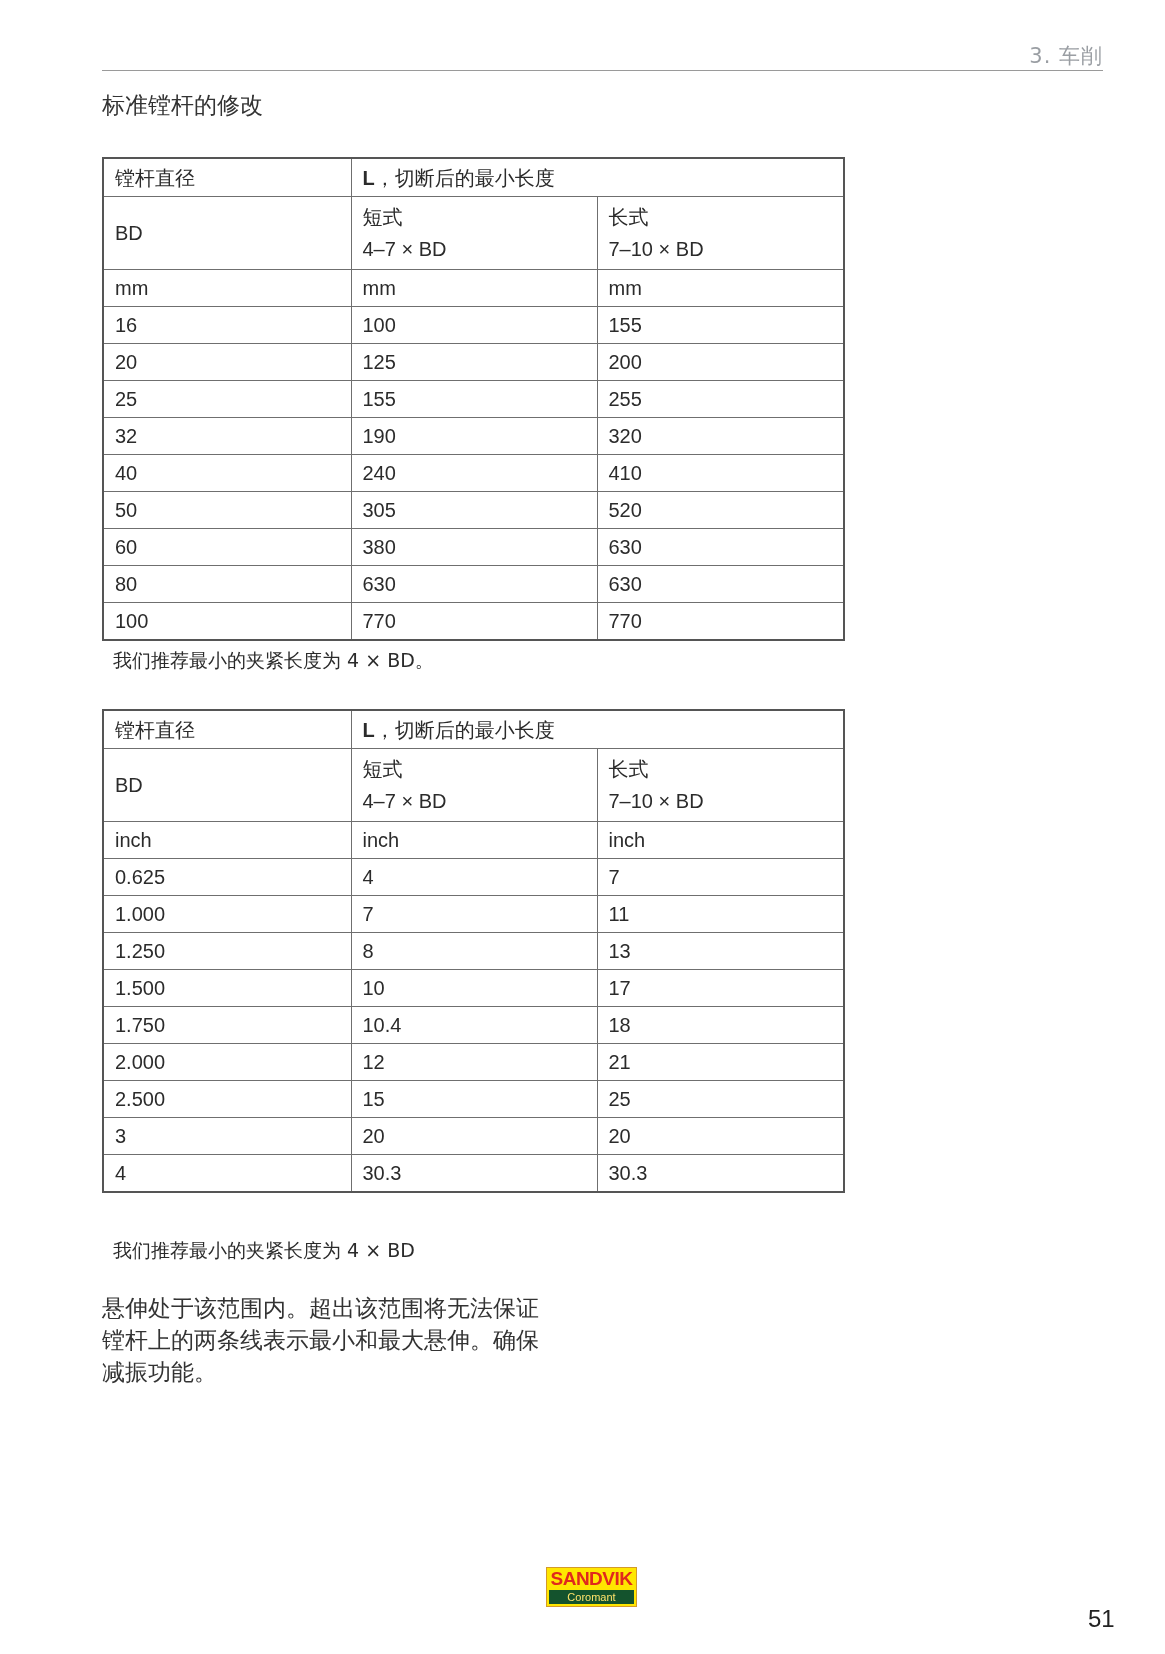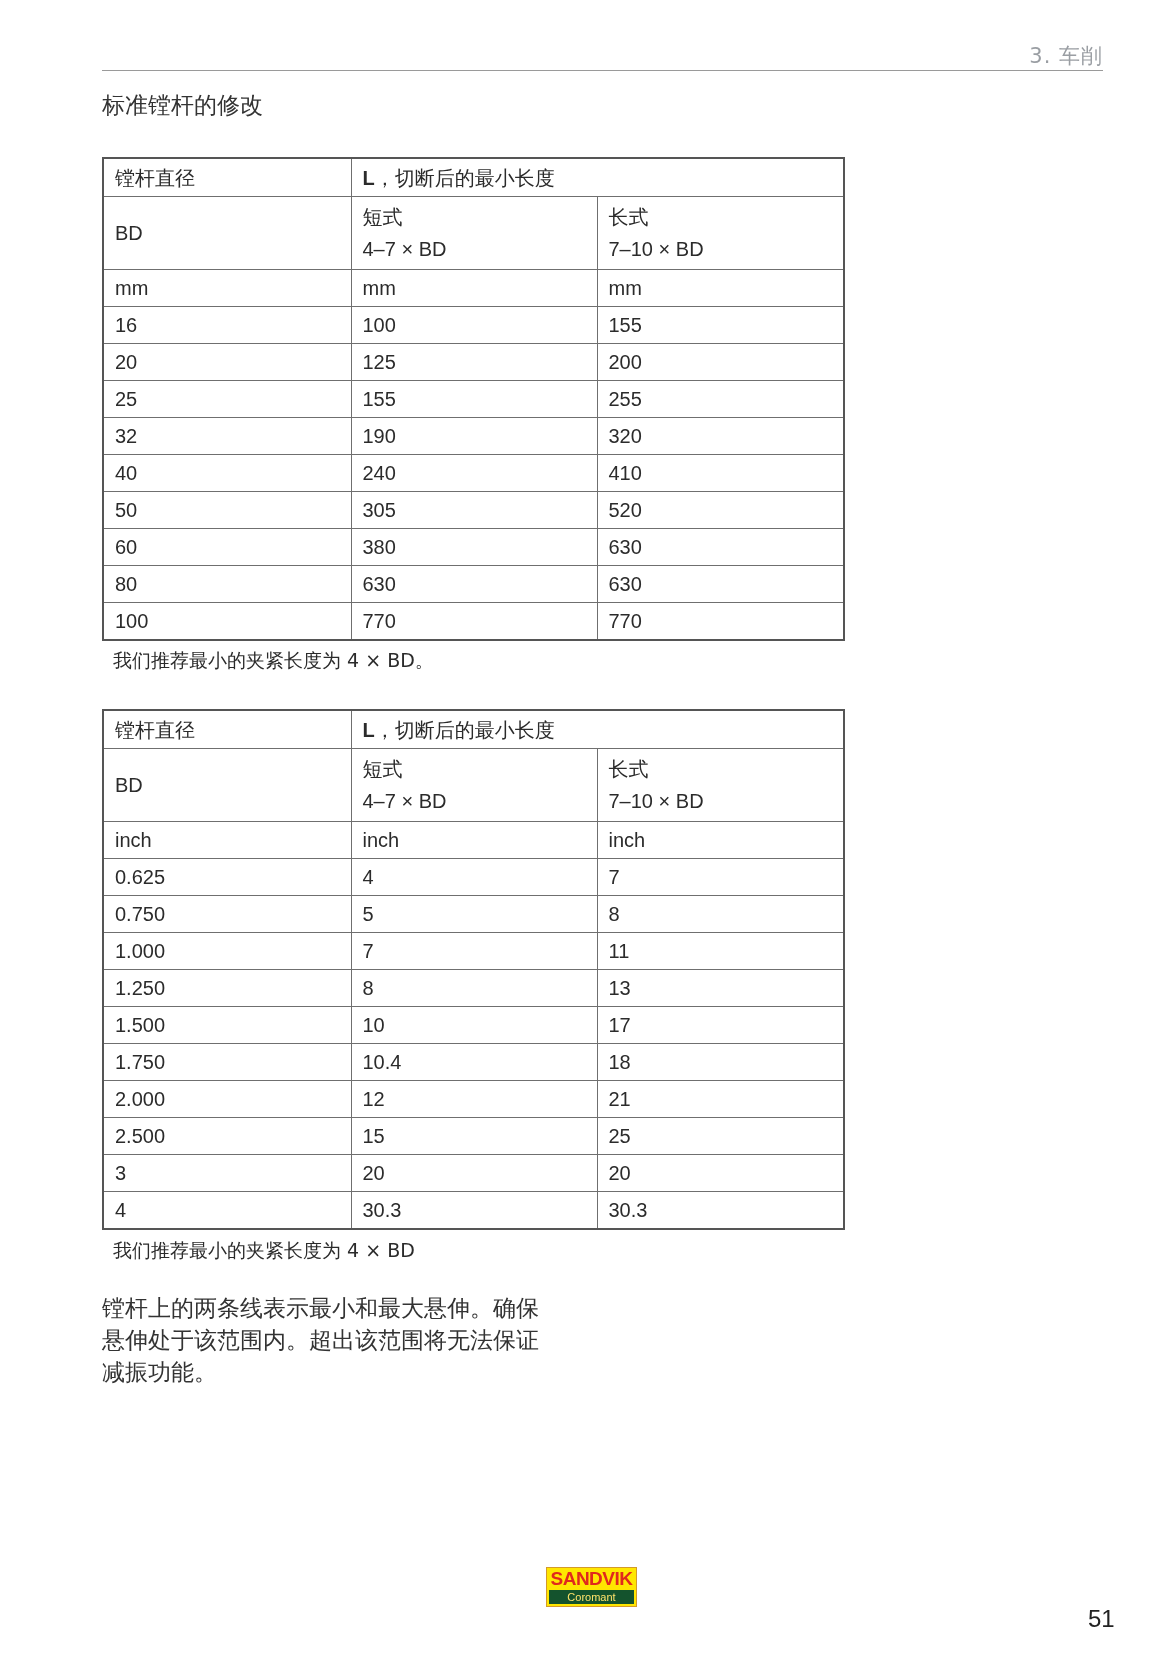--- a/index.html
+++ b/index.html
@@ -177,25 +177,20 @@
     <td>inch</td>
     <td>inch</td>
     <td>inch</td>
   </tr>
   <tr>
         <td>0.625</td>
         <td>4</td>
         <td>7</td>
       </tr>
   <tr>
-        <td>0.750</td>
-        <td>5</td>
-        <td>8</td>
-      </tr>
-  <tr>
         <td>1.000</td>
         <td>7</td>
         <td>11</td>
       </tr>
   <tr>
         <td>1.250</td>
         <td>8</td>
         <td>13</td>
       </tr>
   <tr>
@@ -226,22 +221,22 @@
   <tr>
         <td>4</td>
         <td>30.3</td>
         <td>30.3</td>
       </tr>
 </tbody>
   </table>
 <div class="note" id="note2">我们推荐最小的夹紧长度为 4 × BD</div>
 
 <div class="para">
+  <div>悬伸处于该范围内。超出该范围将无法保证</div>
   <div>镗杆上的两条线表示最小和最大悬伸。确保</div>
-  <div>悬伸处于该范围内。超出该范围将无法保证</div>
   <div>减振功能。</div>
 </div>
 
 <div class="logo">
   <span class="top">SANDVIK</span>
   <span class="bot">Coromant</span>
 </div>
 <div class="page-num">51</div>
 
 </body></html>

